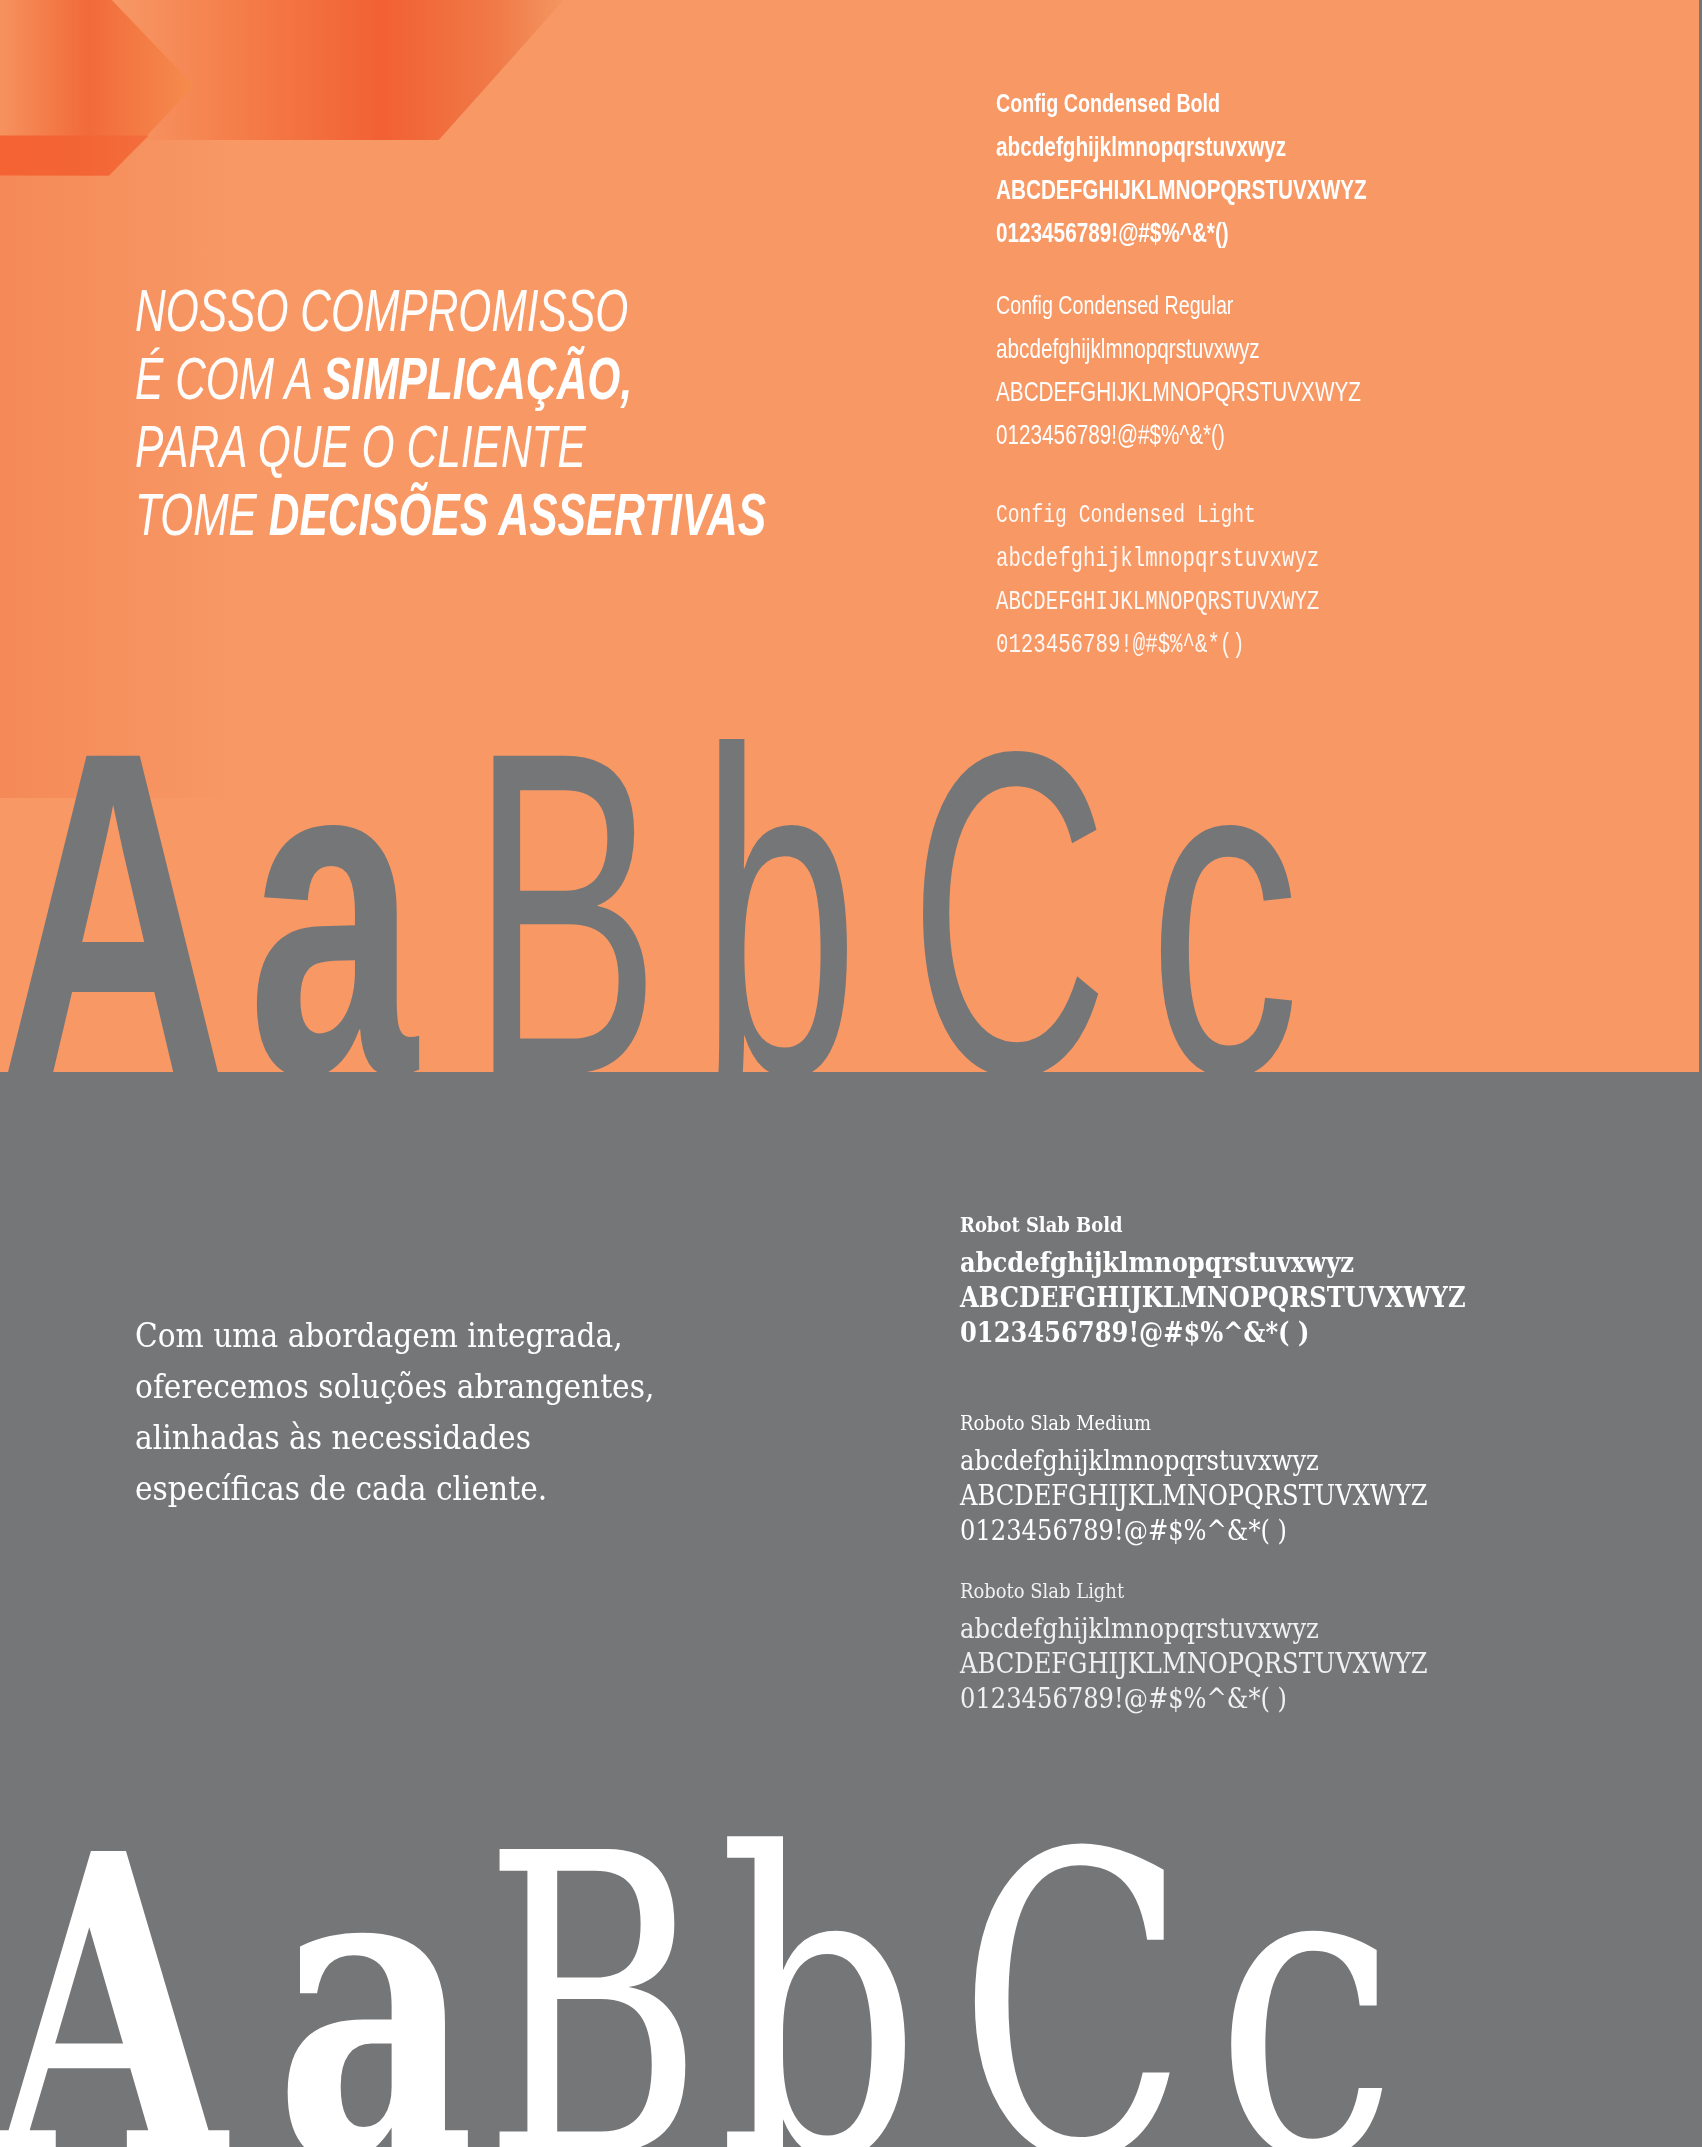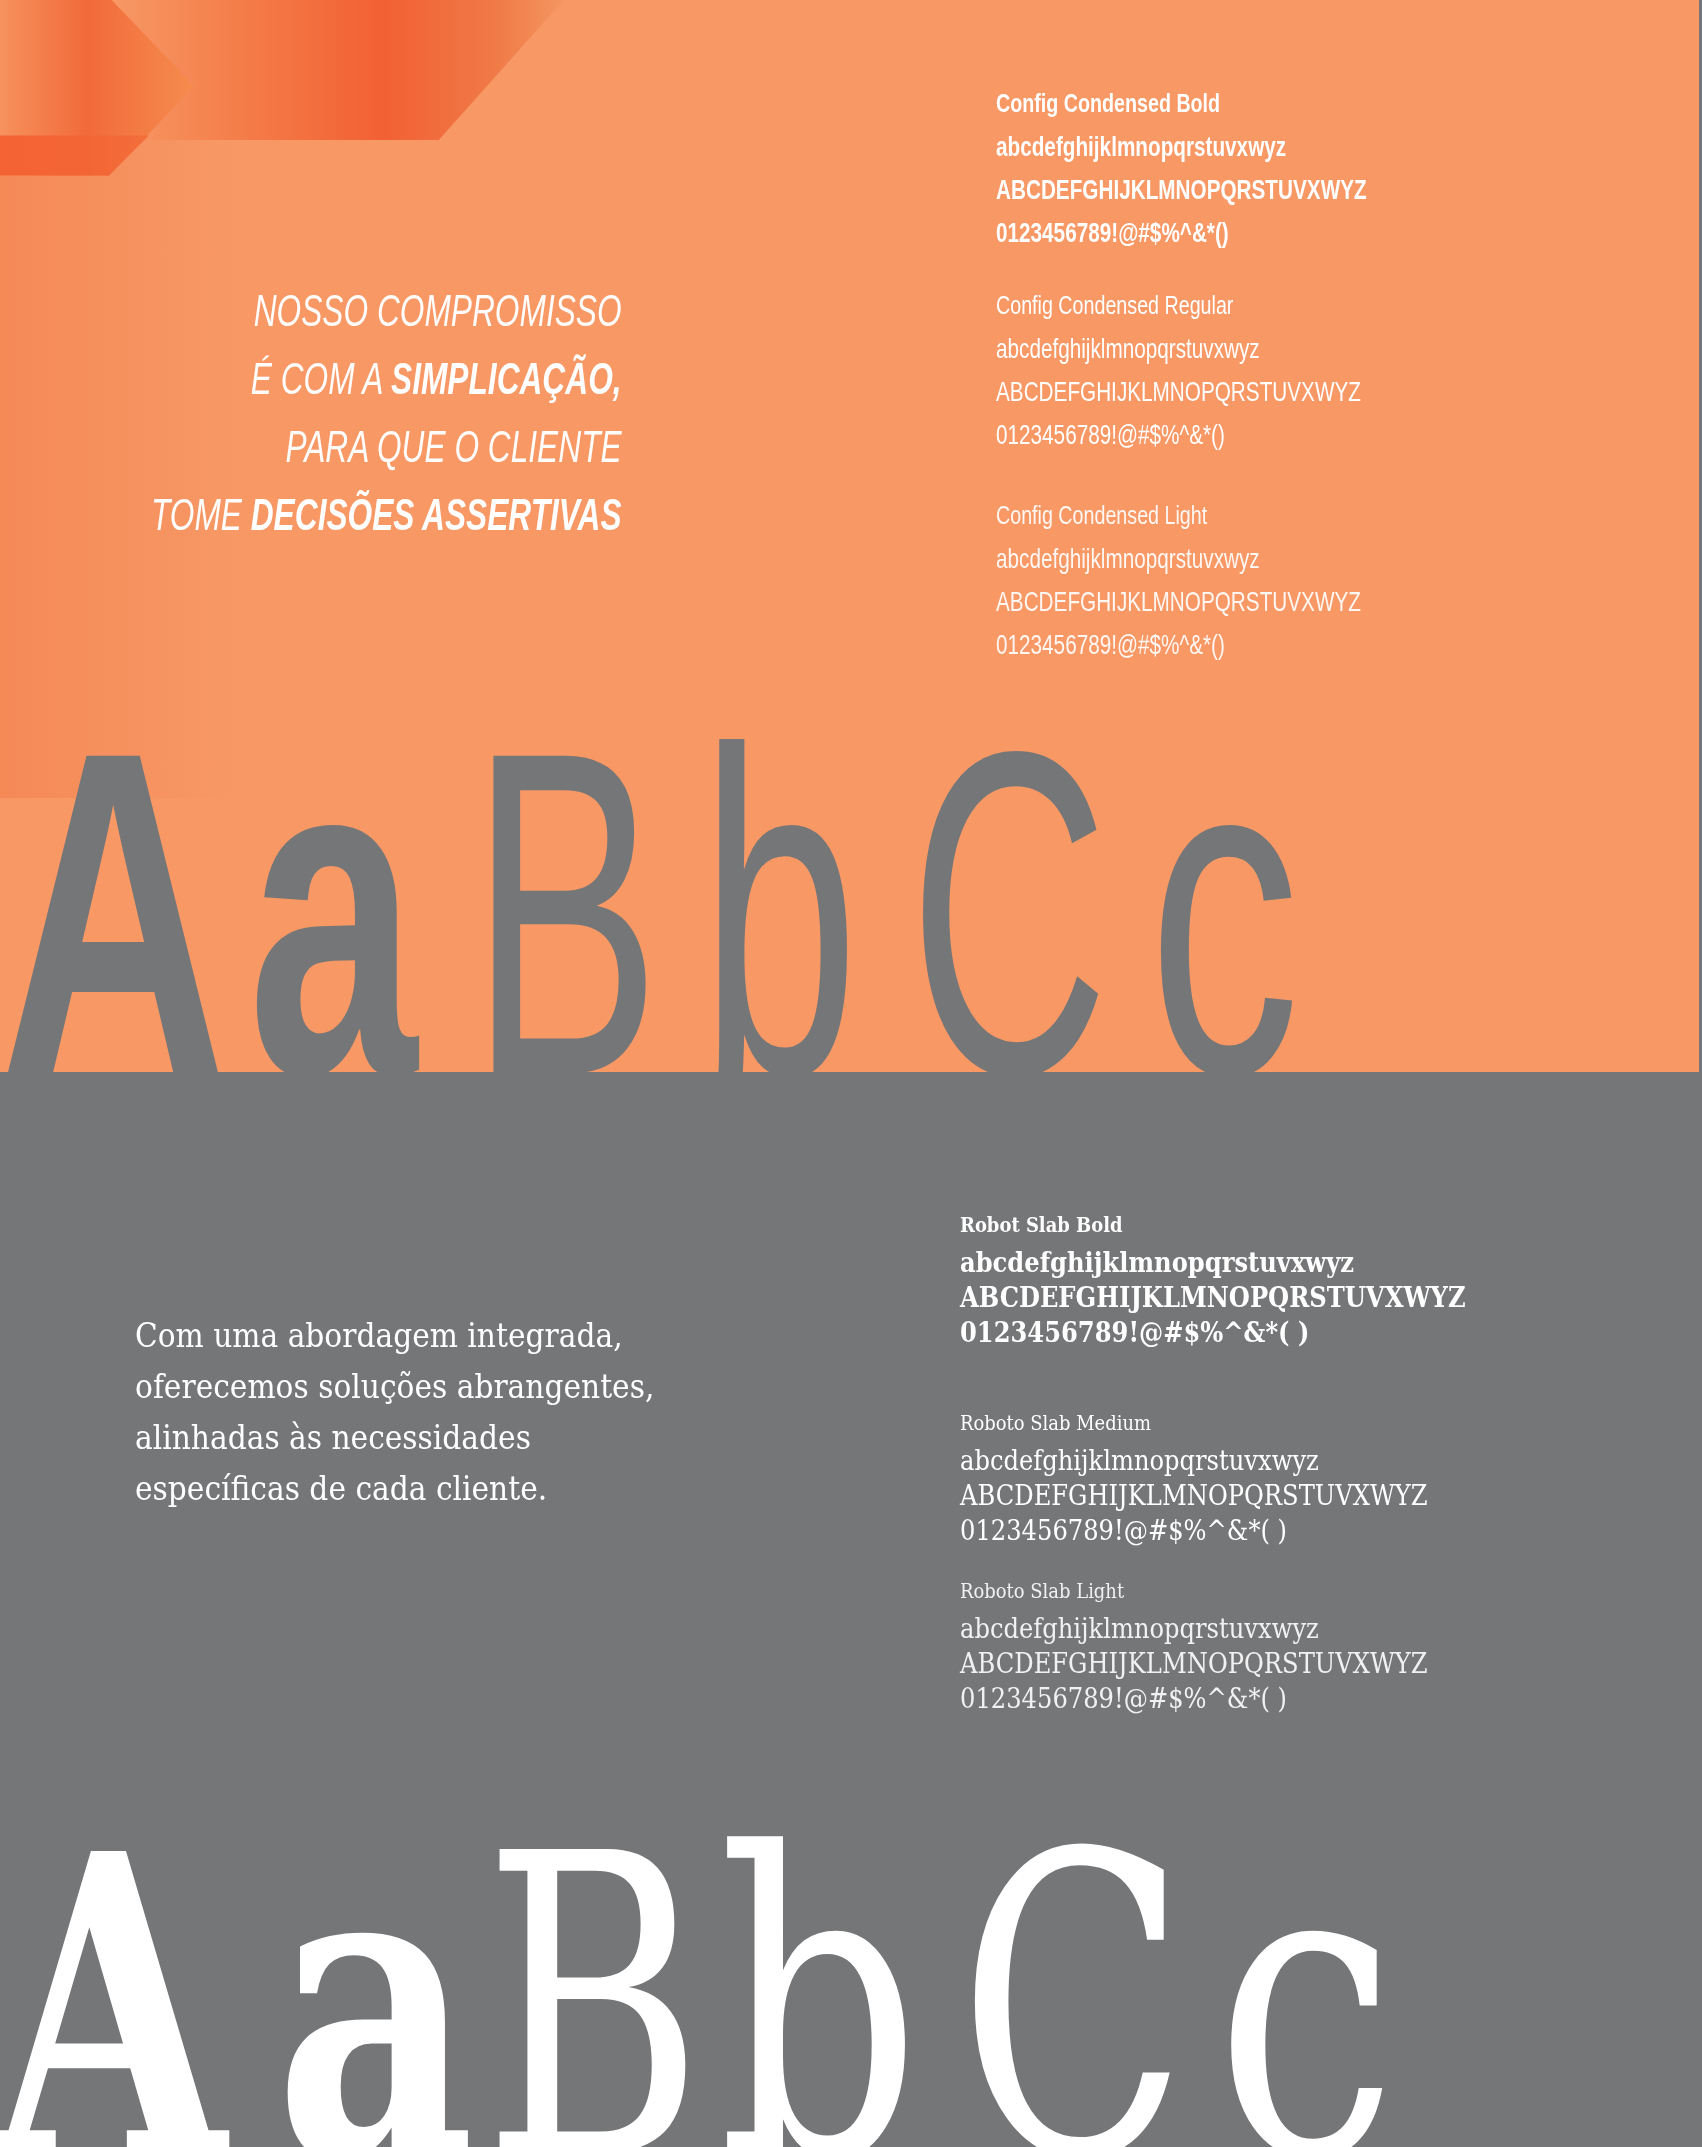--- a/index.html
+++ b/index.html
@@ -14,23 +14,23 @@
       background: #F79865; overflow: hidden;
     }
     .edge-strip { position: absolute; right: 0; top: 0; width: 1.8px; height: 1072px; background: #757678; }
     .left-glow {
       position: absolute; left: 0; top: 0; width: 231px; height: 798px;
       background: linear-gradient(90deg, rgba(240,110,60,0.35) 0%, rgba(247,152,101,0) 100%);
     }
     .deco { position: absolute; left: 0; top: 0; width: 585px; height: 195px; }
 
     .headline {
-      position: absolute; left: 151px; top: 277px;
-      font-style: italic; font-size: 44px; line-height: 68px;
-      text-transform: uppercase; letter-spacing: 0px; text-align: right;
+      position: absolute; left: 135px; top: 277px;
+      font-style: italic; font-size: 59px; line-height: 68px;
+      text-transform: uppercase; letter-spacing: 0px;
     }
     .headline .line { display: block; transform: scaleX(0.72); transform-origin: 0 0; white-space: nowrap; font-weight: 300; }
     .headline .b { font-weight: 700; }
     .headline .l { font-weight: 400; -webkit-text-stroke: 0px; opacity: 0.98; }
 
     .spec-col { position: absolute; left: 960px; }
     .spec-group { position: absolute; left: 0; white-space: nowrap; margin-left: 36px; }
     .spec-line {
       display: block; font-size: 28px; line-height: 43px; height: 43px;
       transform: scaleX(0.74); transform-origin: 0 0;
@@ -126,21 +126,21 @@
       <span class="spec-line">abcdefghijklmnopqrstuvxwyz</span>
       <span class="spec-line">ABCDEFGHIJKLMNOPQRSTUVXWYZ</span>
       <span class="spec-line">0123456789!@#$%^&amp;*()</span>
     </div>
     <div class="spec-group w-regular" style="top:202px;">
       <span class="spec-line spec-title">Config Condensed Regular</span>
       <span class="spec-line">abcdefghijklmnopqrstuvxwyz</span>
       <span class="spec-line">ABCDEFGHIJKLMNOPQRSTUVXWYZ</span>
       <span class="spec-line">0123456789!@#$%^&amp;*()</span>
     </div>
-    <div class="spec-group w-light" style="top:412px;">
+    <div class="spec-group w-light" style="top:412px;font-family:Liberation Mono, monospace;">
       <span class="spec-line spec-title">Config Condensed Light</span>
       <span class="spec-line">abcdefghijklmnopqrstuvxwyz</span>
       <span class="spec-line">ABCDEFGHIJKLMNOPQRSTUVXWYZ</span>
       <span class="spec-line">0123456789!@#$%^&amp;*()</span>
     </div>
   </div>
 
   <div class="big-top">
     <span style="left:0px; font-weight:700; transform:scaleX(0.68);">A</span>
     <span style="left:248px; font-weight:700; transform:scaleX(0.66);">a</span>

